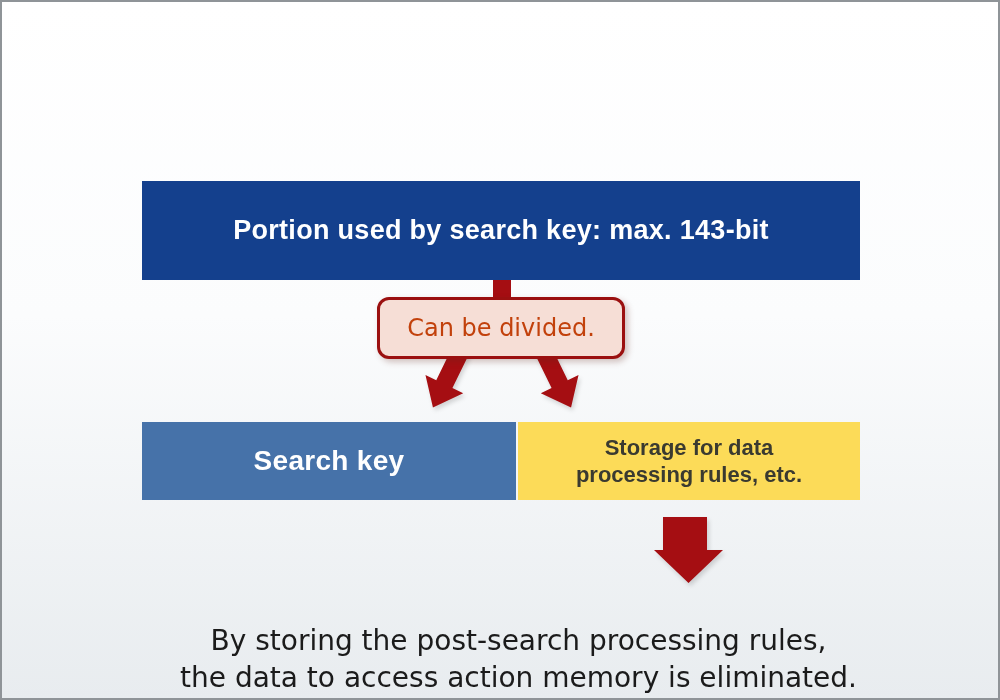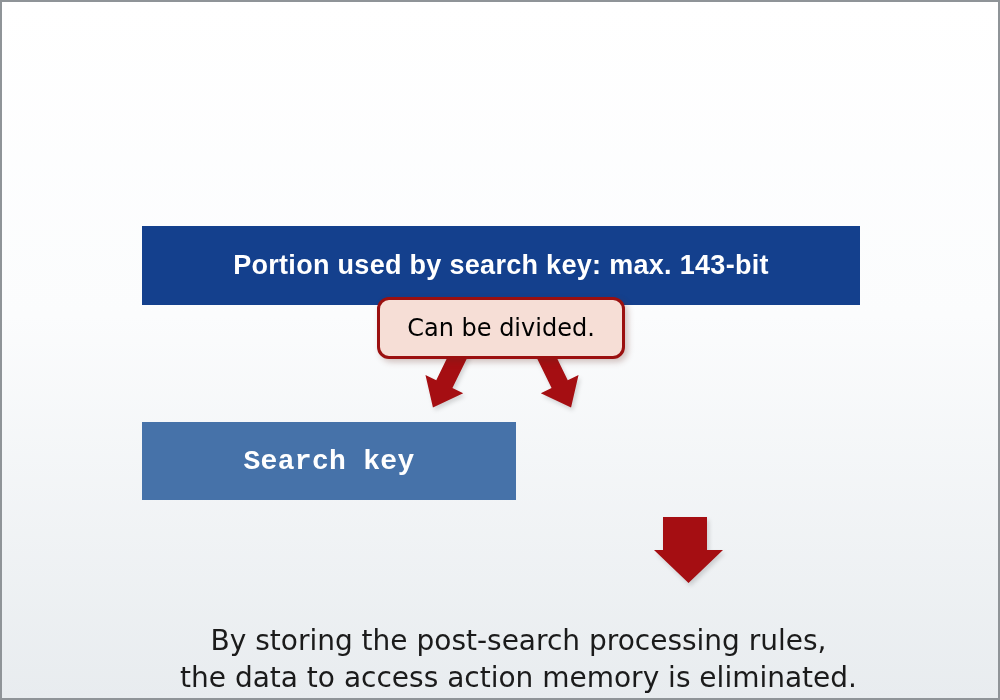--- a/index.html
+++ b/index.html
@@ -8,46 +8,46 @@
     border:2px solid #8f9498; overflow:hidden;
     background:linear-gradient(180deg,#ffffff 0%,#fbfcfd 45%,#e8ecef 100%);
     font-family:"Liberation Sans", sans-serif;
   }
   .title {
     position:absolute; left:33px; top:20px;
     font-size:34px; font-weight:bold; color:#0c0c0c;
     line-height:47px; letter-spacing:0.3px;
   }
   .top-bar {
-    position:absolute; left:140px; top:179px; width:718px; height:79px;
+    position:absolute; left:140px; top:179px; width:718px; height:99px;
     background:#14408d; color:#ffffff; z-index:2;
     display:flex; align-items:center; justify-content:center;
-    font-size:27px; font-weight:bold; letter-spacing:0.3px;margin-top:45px;
+    font-size:27px; font-weight:bold; letter-spacing:0.3px;
   }
   .stem {
     position:absolute; left:491px; top:266px; width:18px; height:34px;
     background:#a50e12; z-index:1;
   }
   .note {
     position:absolute; left:375px; top:295px; width:248px; height:62px;
     box-sizing:border-box; background:#f6ded6; border:3px solid #9b1010;
     border-radius:12px; z-index:2;
     display:flex; align-items:center; justify-content:center;
-    font-family:"DejaVu Sans", sans-serif; font-size:24px; color:#000000;
+    font-family:"DejaVu Sans", sans-serif; font-size:24px; color:#c2410c;
     box-shadow:3px 3px 6px rgba(100,40,30,0.28);
   }
   .arrow-layer {
     position:absolute; left:0; top:0; z-index:1; pointer-events:none;
     filter:drop-shadow(2px 3px 2px rgba(0,0,0,0.15));
   }
   .search-box {
     position:absolute; left:140px; top:420px; width:374px; height:78px;
     background:#4672a9; color:#ffffff; z-index:2;
     display:flex; align-items:center; justify-content:center;
-    font-size:28px; font-weight:bold; letter-spacing:0.3px;font-family:Liberation Mono, monospace;
+    font-size:28px; font-weight:bold; letter-spacing:0.3px;
   }
   .storage-box {
     position:absolute; left:516px; top:420px; width:342px; height:78px;
     background:#fcdb58; color:#3a3a30; z-index:2;
     display:flex; flex-direction:column; align-items:center; justify-content:center;
     font-size:22px; font-weight:bold; line-height:27px; text-align:center;
   }
   .footer {
     position:absolute; right:141px; top:620px; text-align:center;
     font-family:"DejaVu Sans", sans-serif; font-size:28px; color:#1b1b1b;
@@ -73,19 +73,23 @@
   </svg>
 
   <div class="note">
     <span>Can be divided.</span>
   </div>
 
   <div class="search-box">
     <span>Search key</span>
   </div>
 
+  <div class="storage-box">
+    <span>Storage for data</span>
+    <span>processing rules, etc.</span>
+  </div>
 
   <div class="footer">
     <div>By storing the post-search processing rules,</div>
     <div>the data to access action memory is eliminated.</div>
   </div>
 
 </div>
 
 </body></html>

